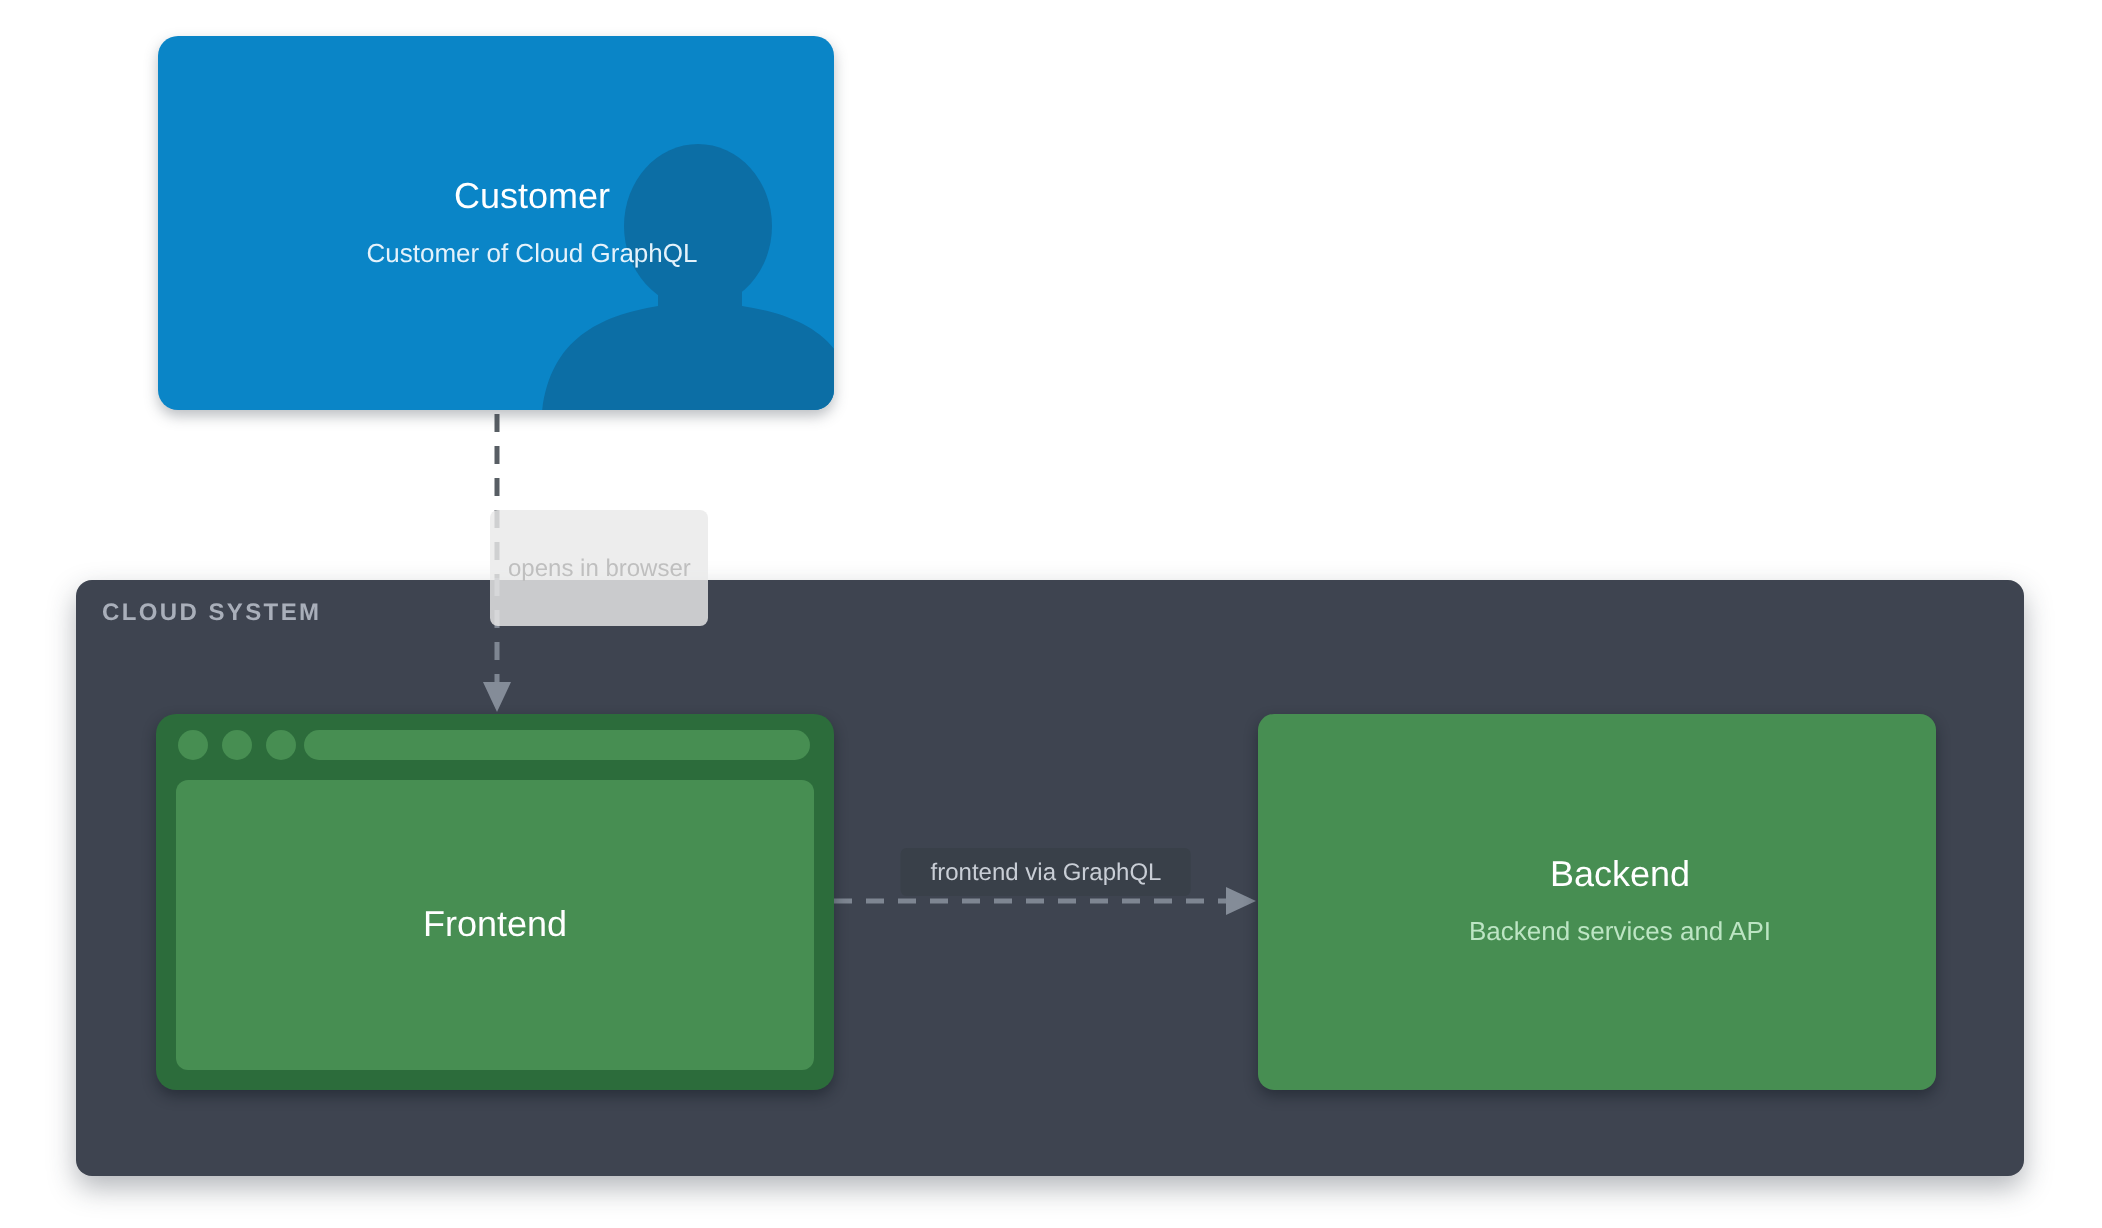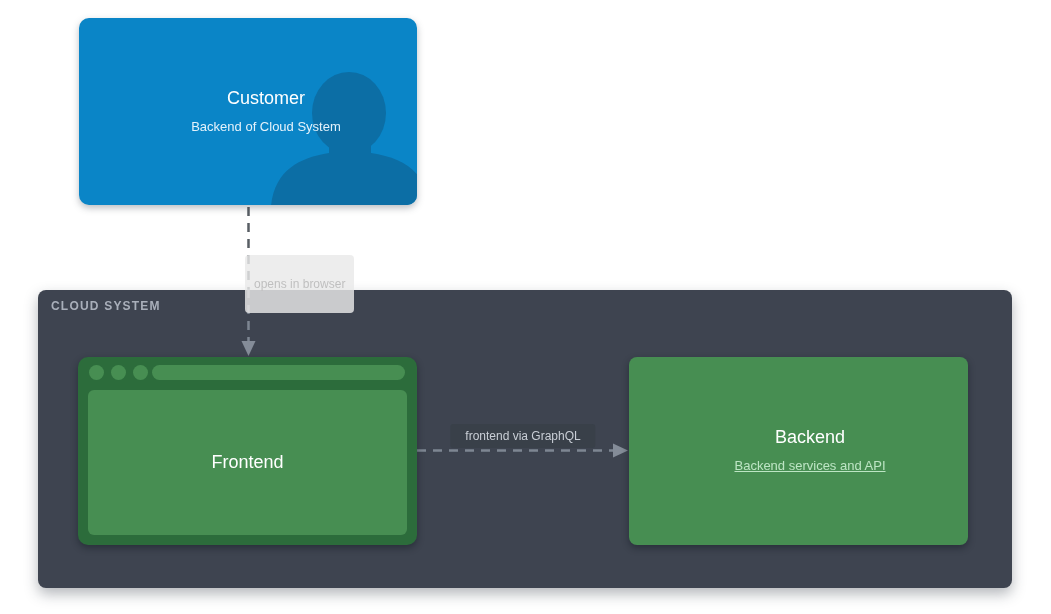--- a/index.html
+++ b/index.html
@@ -126,21 +126,21 @@
     width: 339px; height: 188px;
     background: var(--green);
     border-radius: 8px;
     box-shadow: 0 3px 7px rgba(15, 22, 30, 0.45);
     display: flex;
     flex-direction: column;
     align-items: center;
     justify-content: center;
     padding-left: 23px;
   }
-  .backend .node-subtitle { color: var(--green-subtitle); text-decoration: underline; }
+  .backend .node-subtitle { color: var(--green-subtitle); }
 
   
   .edge-label-light {
     position: absolute;
     left: 245px; top: 255px;
     padding: 22px 9px;
     background: rgba(233, 233, 233, 0.82);
     border-radius: 4px;
     font-size: 12px;
     color: var(--edge-label-light-text);
@@ -177,21 +177,21 @@
     <polygon points="613,443.5 613,457.5 628,450.5" fill="#848C98"></polygon>
   </svg>
 
   <div class="customer">
     <svg class="person-svg" viewBox="0 0 338 187" preserveAspectRatio="none">
       <ellipse cx="270" cy="95" rx="37" ry="41" fill="var(--blue-dark)"></ellipse>
       <path d="M 192 188 C 196 152 220 140 250 135 L 250 116 L 292 116 L 292 135 C 324 140 346 152 350 188 Z" fill="var(--blue-dark)"></path>
     </svg>
     <div class="node-text">
       <div class="node-title">Customer</div>
-      <div class="node-subtitle">Backend of Cloud System</div>
+      <div class="node-subtitle">Customer of Cloud GraphQL</div>
     </div>
   </div>
 
   <div class="edge-label-light">opens in browser</div>
 
   <div class="frontend">
     <span class="dot dot1"></span>
     <span class="dot dot2"></span>
     <span class="dot dot3"></span>
     <span class="addr-bar"></span>

